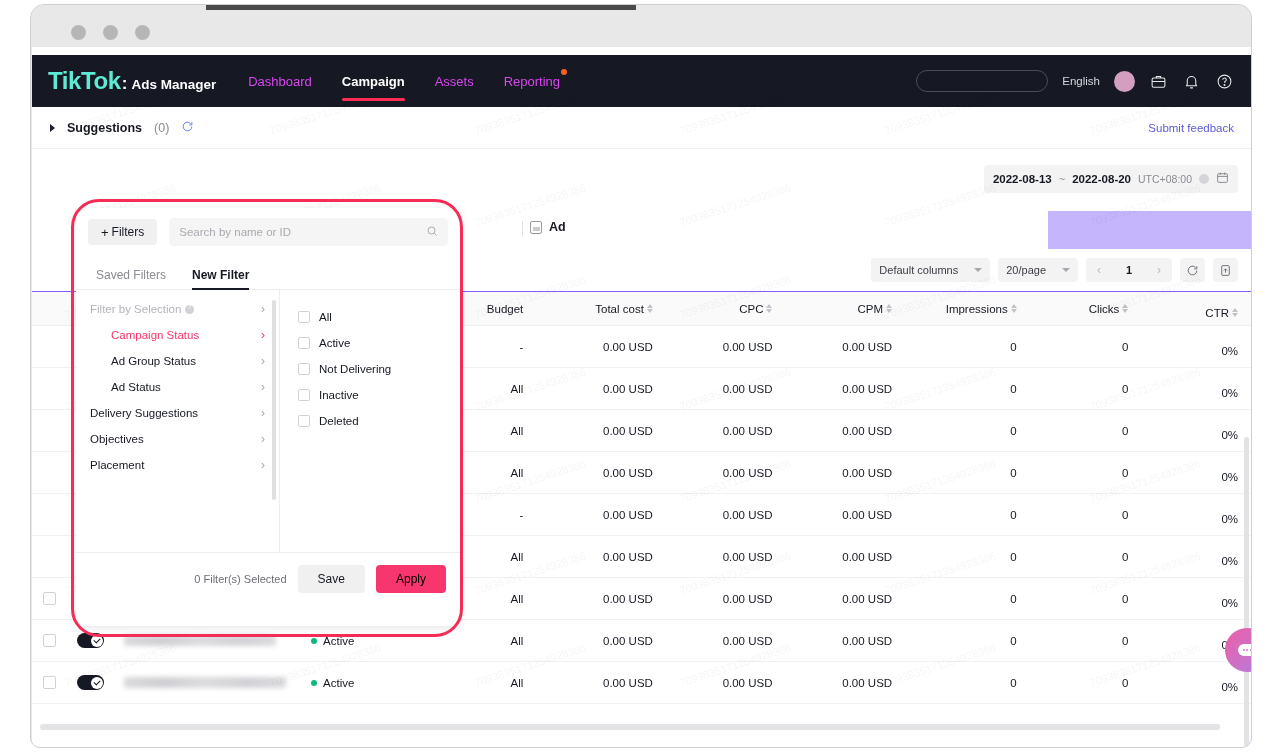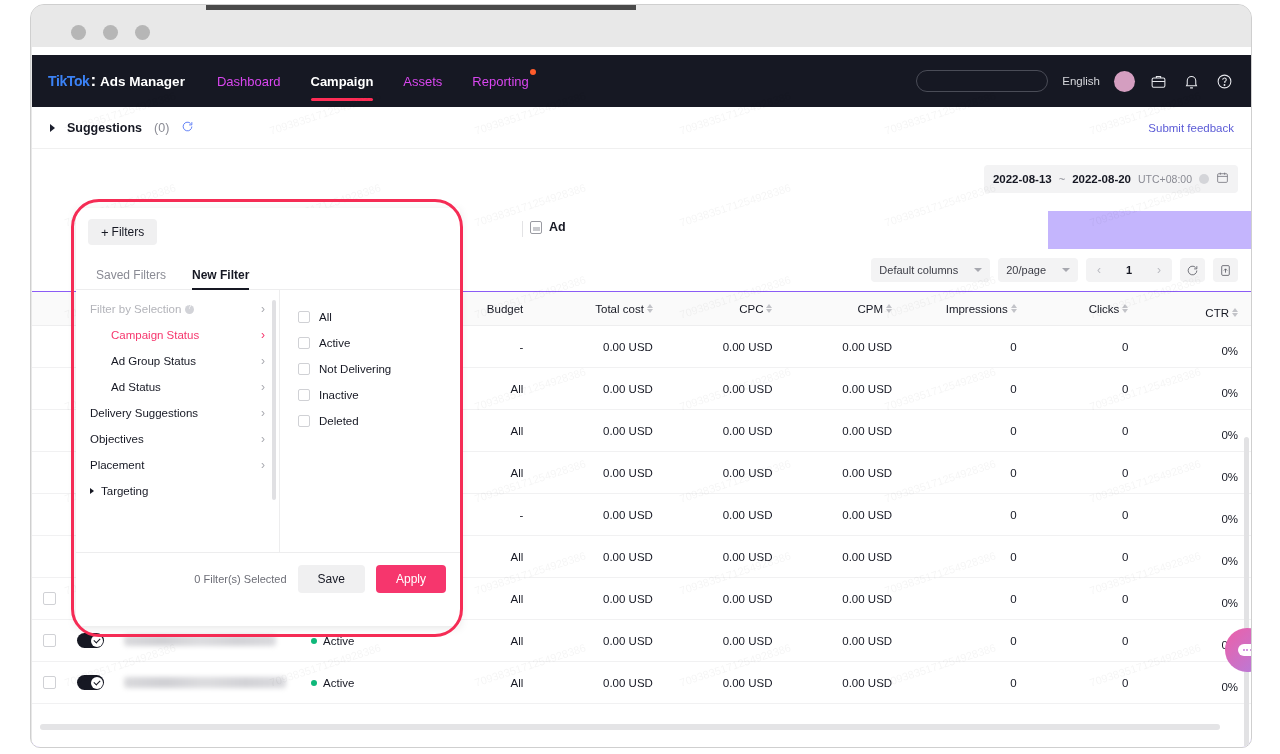--- a/index.html
+++ b/index.html
@@ -28,21 +28,21 @@
     position:absolute; left:1px; top:42px; width:1220px; height:700px;
     background:#fff; overflow:hidden;
   }
 
   
   .topnav {
     position:absolute; left:0; top:8px; width:1220px; height:52px;
     background:#161823; display:flex; align-items:center;
   }
   .brand { margin-left:16px; display:flex; align-items:baseline; }
-  .brand .tk { color:#3b82f6; font-size:14px; font-weight:700; letter-spacing:-0.4px; }
+  .brand .tk { color:#5eead4; font-size:24px; font-weight:700; letter-spacing:-0.4px; }
   .brand .colon { color:#fff; font-size:17px; font-weight:700; margin:0 1px 0 1px;}
   .brand .am { color:#fff; font-size:13.5px; font-weight:700; margin-left:3px; }
 
   .navitems { display:flex; align-items:center; margin-left:32px; gap:30px; }
   .navitem { color:#d946ef; font-size:13px; position:relative; padding:3px 0; cursor:pointer; }
   .navitem.active { color:#fff; font-weight:700; }
   .navitem.active::after {
     content:""; position:absolute; left:0; right:0; bottom:-9px; height:3px;
     background:#fe2c55; border-radius:2px;
   }
@@ -219,21 +219,21 @@
   .opt { height:26px; display:flex; align-items:center; gap:9px; cursor:pointer; }
   .opt .box { width:12px;height:12px;border:1px solid #d0d1d5;border-radius:2px;background:#fff; }
   .opt .olbl { font-size:11.5px; color:#161823; }
 
   .fp-foot { height:52px; border-top:1px solid #ededee; display:flex; align-items:center;
              justify-content:flex-end; gap:11px; padding-right:14px; background:#fff; }
   .fcount { font-size:11px; color:#6d6e77; }
   .btn-save { height:28px; padding:0 20px; background:#f0f0f1; border-radius:4px; font-size:12px;
               color:#161823; display:flex; align-items:center; cursor:pointer; }
   .btn-apply { height:28px; padding:0 20px; background:#f6366d; border-radius:4px; font-size:12px;
-               color:#ffffff; display:flex; align-items:center; cursor:pointer; }
+               color:#000000; display:flex; align-items:center; cursor:pointer; }
 
   
   .annot {
     position:absolute; left:39px; top:152px; width:392px; height:438px;
     border:3.5px solid #f52c55; border-radius:28px; pointer-events:none; z-index:60;
   }
 
   
   .wm { position:absolute; color:rgba(0,0,0,0.045); font-size:11px; transform:rotate(-18deg); pointer-events:none; z-index:5;}
 </style>
@@ -574,20 +574,29 @@
             </span>
         </div>
       </div>
 
       <div class="filterpanel">
         <div class="fp-top">
           <div class="fbtn">
             <span class="plus">+</span>
             <span class="lbl">Filters</span>
           </div>
+          <div class="fsearch">
+            <input placeholder="Search by name or ID" style="">
+            <span>
+              <svg viewBox="0 0 24 24">
+                  <circle cx="11" cy="11" r="7"></circle>
+                  <path d="M16.5 16.5L21 21"></path>
+                </svg>
+            </span>
+          </div>
         </div>
 
         <div class="fp-tabs">
           <div class="fp-tab"><span>Saved Filters</span></div>
           <div class="fp-tab active"><span>New Filter</span></div>
         </div>
 
         <div class="fp-body">
           <div class="fp-left">
             <div id="fleft">
@@ -612,24 +621,20 @@
                   <span class="txt">Delivery Suggestions</span>
                   <span class="arrow">›</span>
                 </div>
                 <div class="fl-row ">
                   <span class="txt">Objectives</span>
                   <span class="arrow">›</span>
                 </div>
                 <div class="fl-row ">
                   <span class="txt">Placement</span>
                   <span class="arrow">›</span>
-                </div>
-                <div class="fl-row ">
-                  <span class="tri-r"></span>
-                  <span class="txt">Targeting</span>
                 </div>
               </div>
             <div class="fl-scroll"></div>
           </div>
           <div class="fp-right">
             <div id="fopts">
                 <div class="opt">
                   <span class="box"></span>
                   <span class="olbl">All</span>
                 </div>

